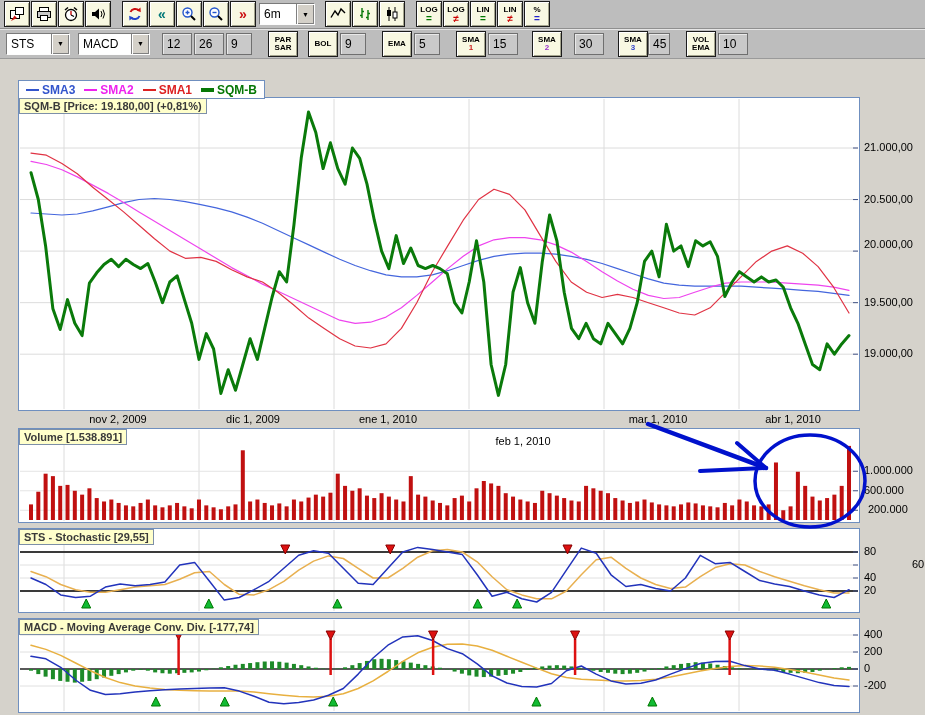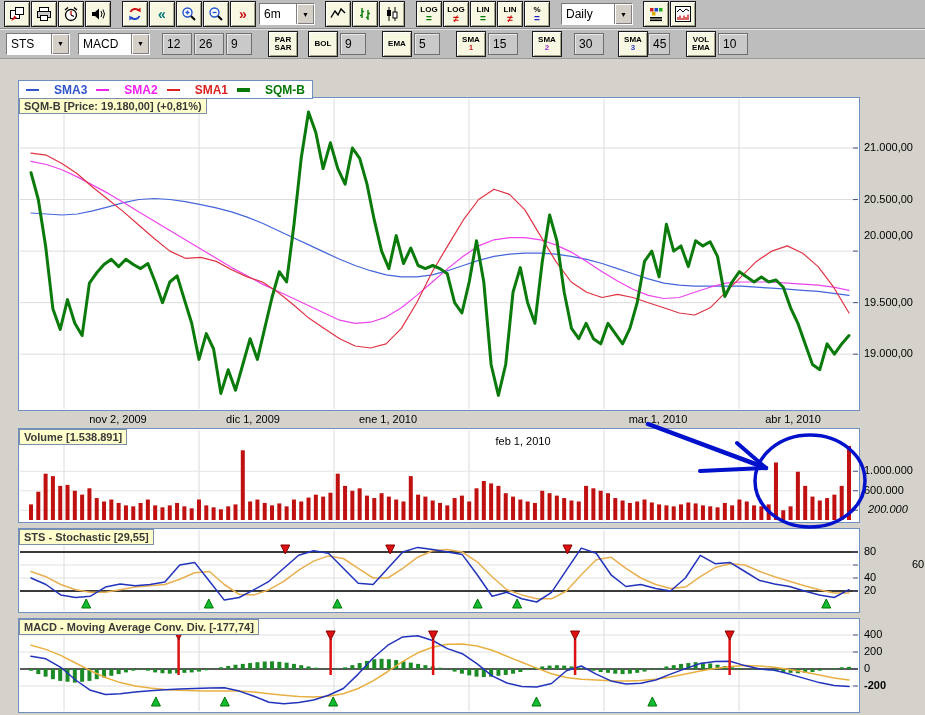--- a/index.html
+++ b/index.html
@@ -26,21 +26,21 @@
   .ib{box-sizing:border-box;width:30px;height:26px;background:#f8f8e2;border:1px solid #1c1c1c;
       box-shadow:inset 1px 1px 0 #ffffff,inset -1px -1px 0 #a5a58e;display:flex;flex-direction:column;
       align-items:center;justify-content:center;font-size:8px;font-weight:bold;line-height:8px;
       color:#000;cursor:pointer;flex:none;}
   .scalebtn{flex-direction:column;font-size:8px;font-weight:bold;line-height:8px;}
   .scalebtn .op{font-size:10px;line-height:9px;}
   
   #chartarea{position:absolute;left:0;top:59px;width:925px;height:656px;background:#d5d2cb;}
   #legend{position:absolute;left:18px;top:80px;height:17px;background:#fff;border:1px solid #6f8fbf;
       display:inline-flex;align-items:center;gap:9px;padding:0 7px;font-size:12px;font-weight:bold;z-index:4;}
-  .leg-item{display:inline-flex;align-items:center;gap:15px;}
+  .leg-item{display:inline-flex;align-items:center;gap:3px;}
   .leg-dash{width:13px;height:2px;display:inline-block;}
   .leg-dash.thick{height:4px;}
   .ptitle{position:absolute;background:#ffffcb;border:1px solid #7d8fa8;font-size:11px;font-weight:bold;
       color:#3a3a3a;padding:1px 4px;z-index:5;white-space:nowrap;}
   .panel{position:absolute;left:18px;width:842px;background:#fff;border:1px solid #6f8fbf;box-sizing:border-box;}
   .panel svg{display:block;}
   .ytick{position:absolute;left:864px;font-size:11px;color:#000;white-space:nowrap;z-index:3;}
   .xtick{position:absolute;top:413px;width:100px;text-align:center;font-size:11px;color:#000;z-index:3;}
   #overlay{position:absolute;left:0;top:0;width:925px;height:715px;z-index:8;pointer-events:none;}
 </style>
@@ -148,43 +148,20 @@
     <button class="tb scalebtn">
       <span>LIN</span>
       <span class="op" style="color: rgb(204, 0, 0);">≠</span>
     </button>
     <button class="tb scalebtn">
       <span>%</span>
       <span class="op" style="color: rgb(34, 34, 204);">=</span>
     </button>
   </span>
 
-  <span class="grp">
-    <div class="dd" style="width:72px">
-      <span class="txt">Daily</span>
-      <span class="btn">▼</span>
-    </div>
-    <button class="tb" style="margin-left:10px">
-      <svg width="16" height="16" viewBox="0 0 16 16">
-          <rect x="2" y="2" width="3.5" height="3.5" fill="#cc2222"></rect>
-          <rect x="6.5" y="2" width="3.5" height="3.5" fill="#2244cc"></rect>
-          <rect x="11" y="2" width="3.5" height="3.5" fill="#22aa22"></rect>
-          <rect x="4" y="6" width="3.5" height="3.5" fill="#ddaa00"></rect>
-          <rect x="2" y="11" width="12" height="1.6" fill="#000"></rect>
-          <rect x="2" y="13.5" width="12" height="1.6" fill="#000"></rect>
-        </svg>
-    </button>
-    <button class="tb">
-      <svg width="16" height="16" viewBox="0 0 16 16">
-          <rect x="0.5" y="0.5" width="15" height="15" fill="#fff" stroke="#000"></rect>
-          <polyline points="2,6 5,3 8,6 11,3 14,5" stroke="#000" fill="none"></polyline>
-          <path d="M3 14 V11 M5 14 V9.5 M7 14 V12 M9 14 V9.5 M11 14 V11 M13 14 V8.5" stroke="#cc1111" stroke-width="1.3"></path>
-        </svg>
-    </button>
-  </span>
 </div>
 
 <div id="toolbar2" class="toolbar">
   <div class="dd" style="width:64px">
     <span class="txt">STS</span>
     <span class="btn">▼</span>
   </div>
   <div class="dd" style="width:72px;margin-left:8px">
     <span class="txt">MACD</span>
     <span class="btn">▼</span>
@@ -585,39 +562,39 @@
       <polygon points="205.79999999999998,78 201.29999999999998,87 210.29999999999998,87" fill="#11bb33" stroke="#007700"></polygon>
       <polygon points="314.16,78 309.66,87 318.66,87" fill="#11bb33" stroke="#007700"></polygon>
       <polygon points="517.4399999999999,78 512.9399999999999,87 521.9399999999999,87" fill="#11bb33" stroke="#007700"></polygon>
       <polygon points="633.36,78 628.86,87 637.86,87" fill="#11bb33" stroke="#007700"></polygon>
     </svg>
 </div>
 
 <div id="axis-labels">
     <div class="ytick abs" style="left: 864px; top: 141px;">21.000,00</div>
     <div class="ytick abs" style="left: 864px; top: 192.55px;">20.500,00</div>
-    <div class="ytick abs" style="left: 864px; top: 229px;">20.000,00</div>
+    <div class="ytick abs" style="left: 864px; top: 238px;">20.000,00</div>
     <div class="ytick abs" style="left: 864px; top: 295.65px;">19.500,00</div>
     <div class="ytick abs" style="left: 864px; top: 347.2px;">19.000,00</div>
     <div class="xtick abs" style="left: 68px; top: 413px;">nov 2, 2009</div>
     <div class="xtick abs" style="left: 203px; top: 413px;">dic 1, 2009</div>
     <div class="xtick abs" style="left: 338px; top: 413px;">ene 1, 2010</div>
     <div class="xtick abs" style="left: 473px; top: 435px;">feb 1, 2010</div>
     <div class="xtick abs" style="left: 608px; top: 413px;">mar 1, 2010</div>
     <div class="xtick abs" style="left: 743px; top: 413px;">abr 1, 2010</div>
     <div class="ytick abs" style="left: 864px; top: 464.25px;">1.000.000</div>
     <div class="ytick abs" style="left: 864px; top: 483.75px;">600.000</div>
-    <div class="ytick abs" style="left: 868px; top: 503.25px; font-style: italic;">200.000</div>
+    <div class="ytick abs" style="left: 868px; top: 503.25px;">200.000</div>
     <div class="ytick abs" style="left: 864px; top: 545px;">80</div>
     <div class="ytick abs" style="left: 872px; top: 558px; padding-left: 40px;">60</div>
     <div class="ytick abs" style="left: 864px; top: 571px;">40</div>
     <div class="ytick abs" style="left: 864px; top: 584px;">20</div>
     <div class="ytick abs" style="left: 864px; top: 628px;">400</div>
     <div class="ytick abs" style="left: 864px; top: 645px;">200</div>
     <div class="ytick abs" style="left: 864px; top: 662px;">0</div>
-    <div class="ytick abs" style="left: 864px; top: 679px; font-weight: bold;">-200</div>
+    <div class="ytick abs" style="left: 864px; top: 679px;">-200</div>
   </div>
 <svg id="overlay">
     <ellipse cx="810" cy="481" rx="55" ry="46" fill="none" stroke="#0011cc" stroke-width="3.5"></ellipse>
     <polyline points="648.0,424.0 766.0,468.0" fill="none" stroke="#0011cc" stroke-width="4.5" stroke-linejoin="round" stroke-linecap="round"></polyline>
     <polyline points="766.0,468.0 737.0,443.0" fill="none" stroke="#0011cc" stroke-width="4" stroke-linejoin="round" stroke-linecap="round"></polyline>
     <polyline points="766.0,468.0 700.0,471.0" fill="none" stroke="#0011cc" stroke-width="4" stroke-linejoin="round" stroke-linecap="round"></polyline>
   </svg>
 
 </body></html>

